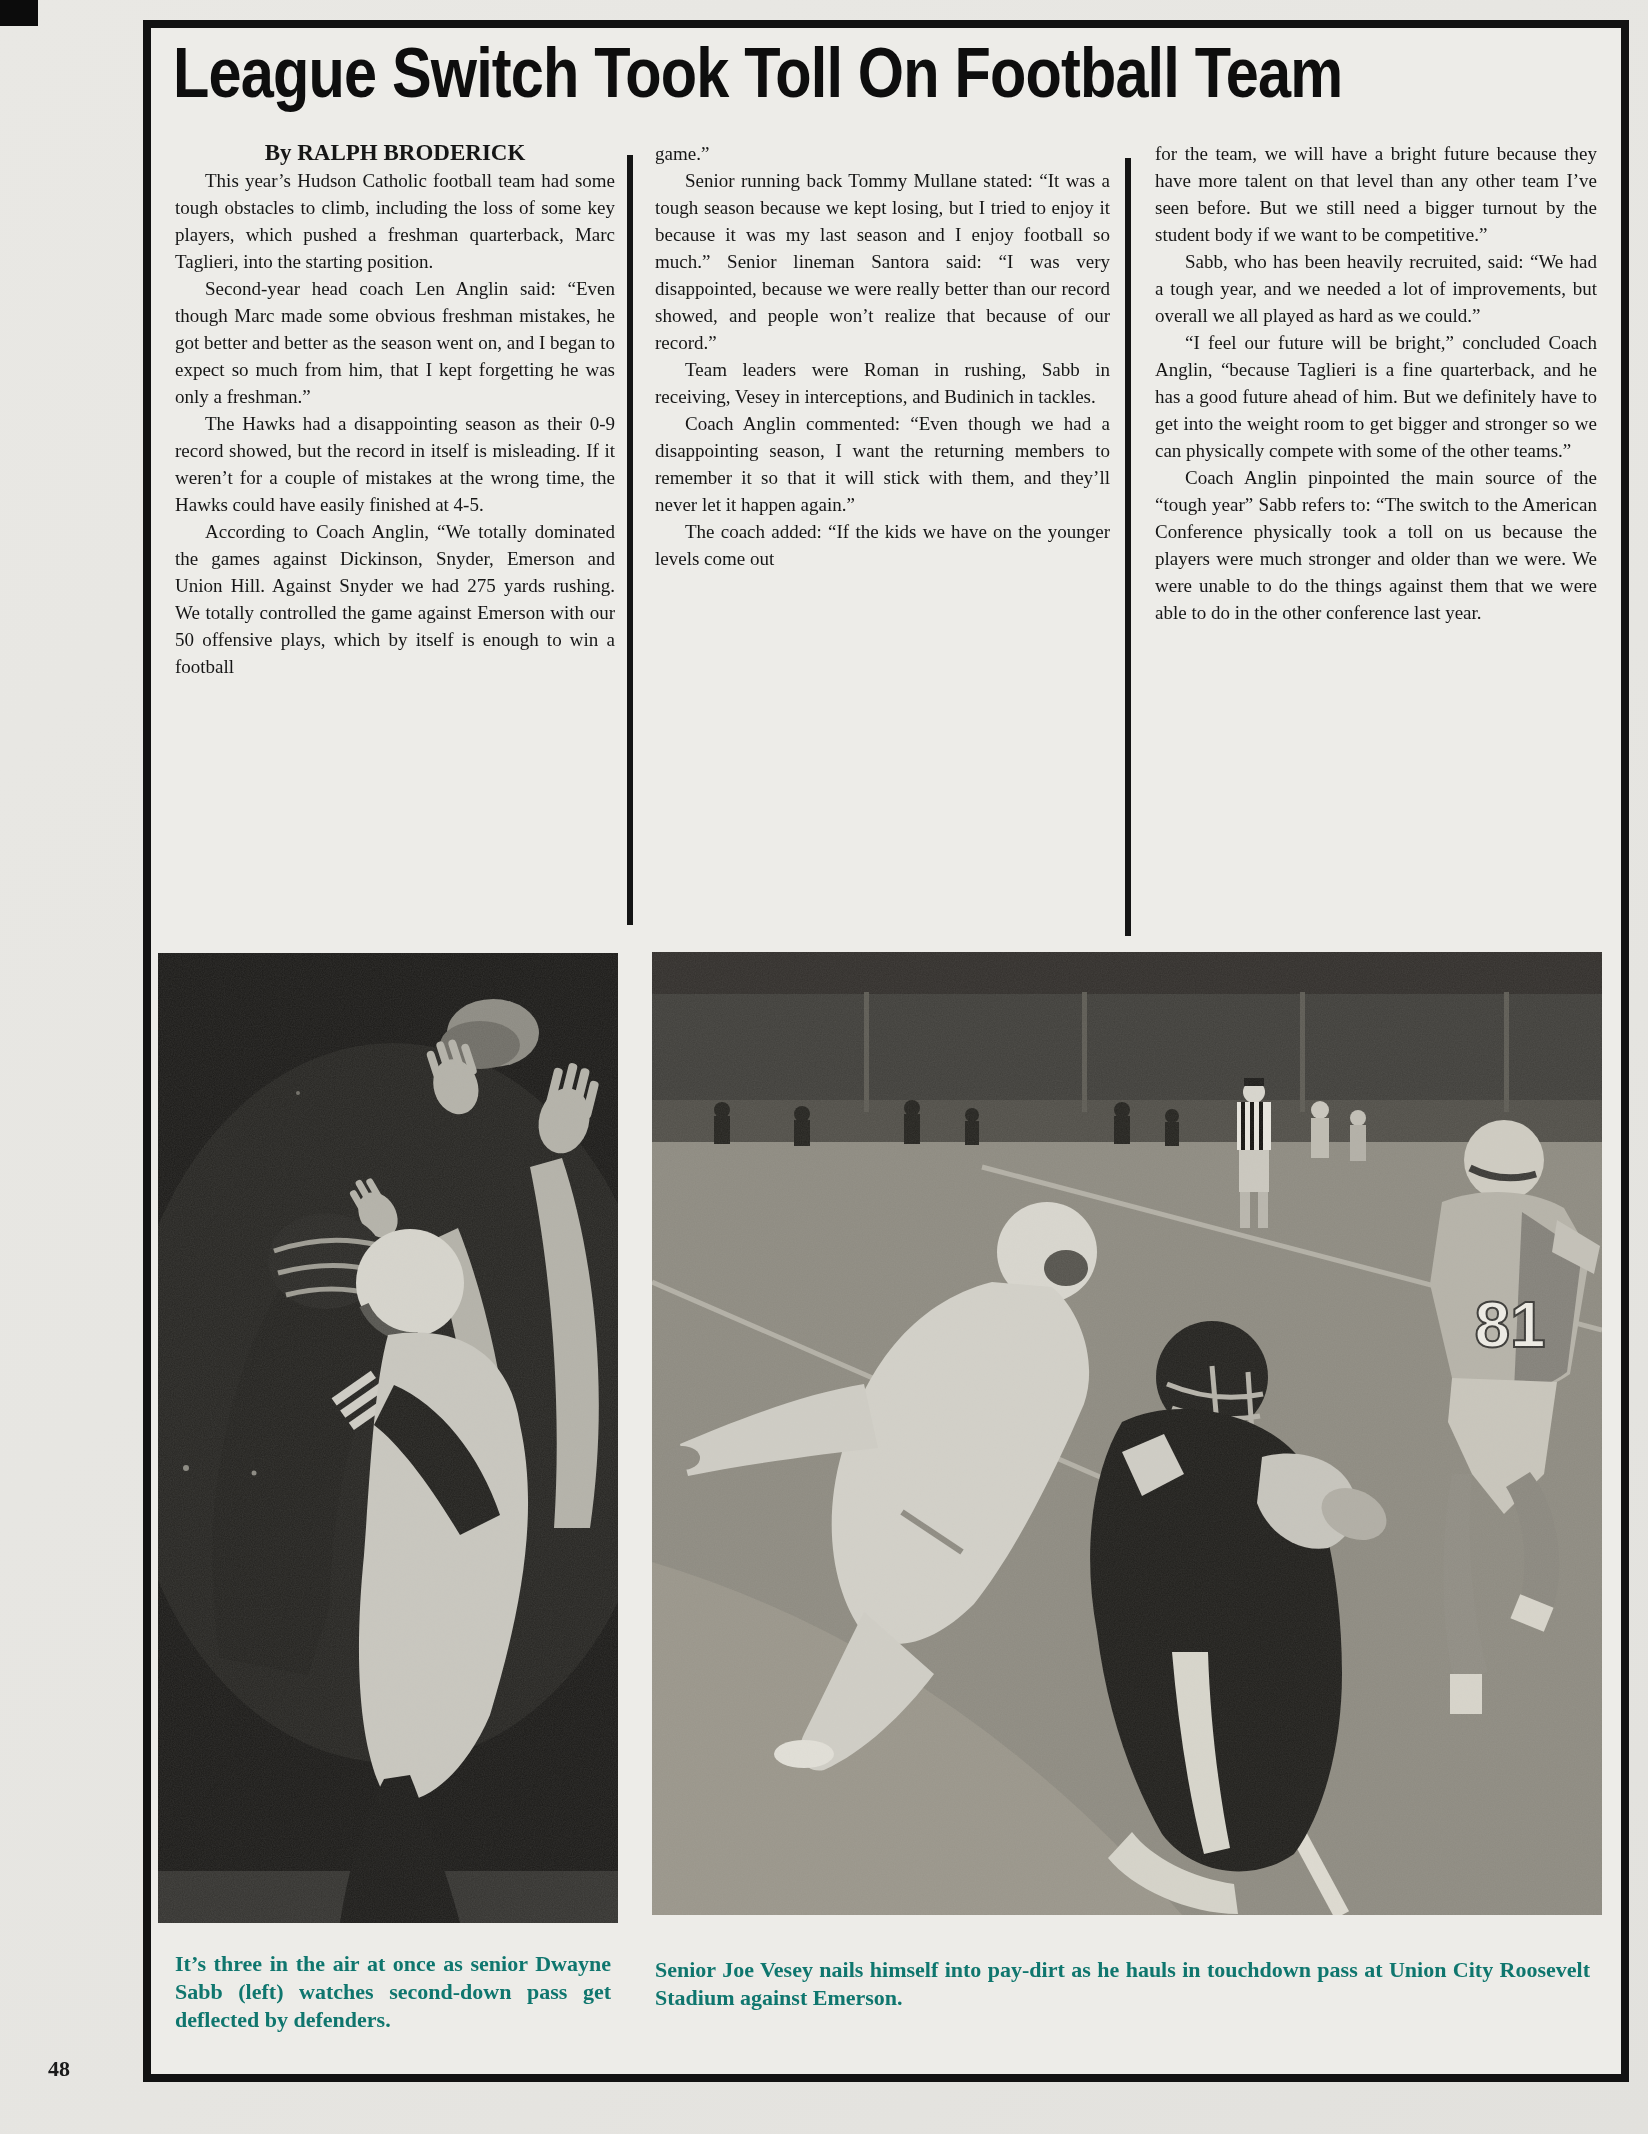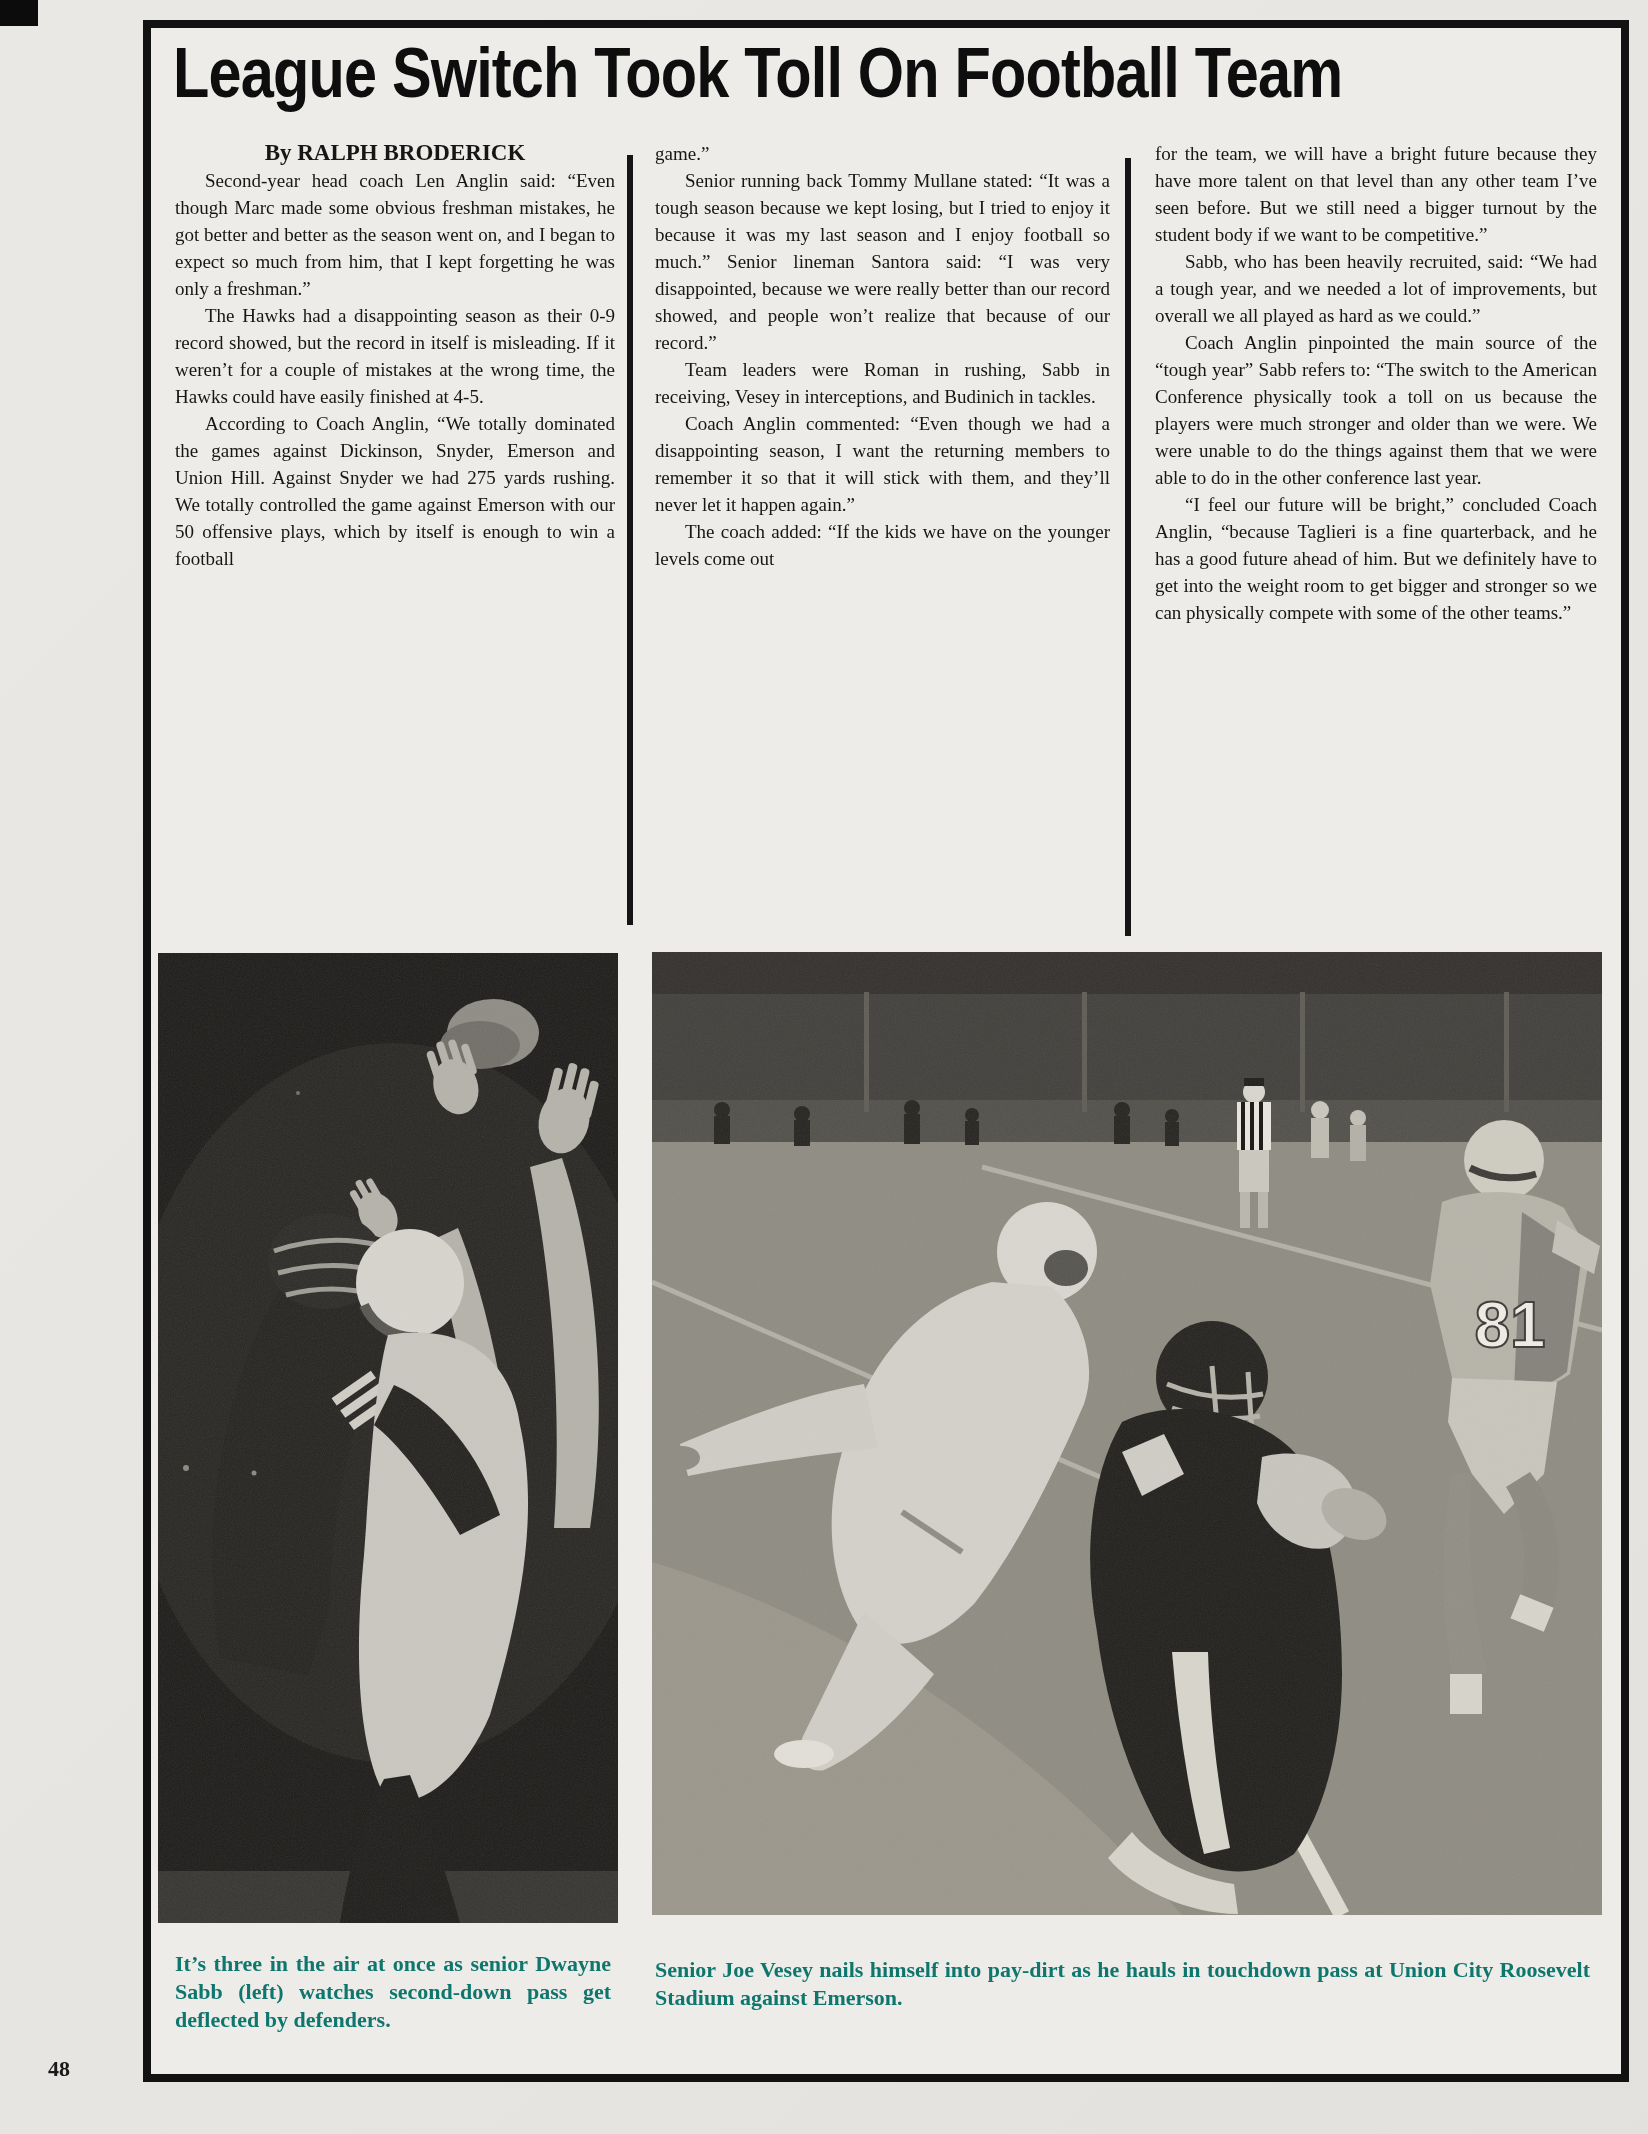--- a/index.html
+++ b/index.html
@@ -58,42 +58,43 @@
 <div class="page">
 
   <div class="corner-artifact"></div>
 
   <div class="frame">
 
     <h1 class="headline">League Switch Took Toll On Football Team</h1>
 
     <div class="col col1">
       <p class="byline">By RALPH BRODERICK</p>
+      <p class="body">This year’s Hudson Catholic football team had some tough obstacles to climb, including the loss of some key players, which pushed a freshman quarterback, Marc Taglieri, into the starting position.</p>
       <p class="body">Second-year head coach Len Anglin said: “Even though Marc made some obvious freshman mistakes, he got better and better as the season went on, and I began to expect so much from him, that I kept forgetting he was only a freshman.”</p>
       <p class="body">The Hawks had a disappointing season as their 0-9 record showed, but the record in itself is misleading. If it weren’t for a couple of mistakes at the wrong time, the Hawks could have easily finished at 4-5.</p>
       <p class="body">According to Coach Anglin, “We totally dominated the games against Dickinson, Snyder, Emerson and Union Hill. Against Snyder we had 275 yards rushing. We totally controlled the game against Emerson with our 50 offensive plays, which by itself is enough to win a football</p>
     </div>
 
     <div class="divider divider1"></div>
 
     <div class="col col2">
       <p class="body cont">game.”</p>
       <p class="body">Senior running back Tommy Mullane stated: “It was a tough season because we kept losing, but I tried to enjoy it because it was my last season and I enjoy football so much.” Senior lineman Santora said: “I was very disappointed, because we were really better than our record showed, and people won’t realize that because of our record.”</p>
       <p class="body">Team leaders were Roman in rushing, Sabb in receiving, Vesey in interceptions, and Budinich in tackles.</p>
       <p class="body">Coach Anglin commented: “Even though we had a disappointing season, I want the returning members to remember it so that it will stick with them, and they’ll never let it happen again.”</p>
       <p class="body">The coach added: “If the kids we have on the younger levels come out</p>
     </div>
 
     <div class="divider divider2"></div>
 
     <div class="col col3">
       <p class="body cont">for the team, we will have a bright future because they have more talent on that level than any other team I’ve seen before. But we still need a bigger turnout by the student body if we want to be competitive.”</p>
       <p class="body">Sabb, who has been heavily recruited, said: “We had a tough year, and we needed a lot of improvements, but overall we all played as hard as we could.”</p>
+      <p class="body">“I feel our future will be bright,” concluded Coach Anglin, “because Taglieri is a fine quarterback, and he has a good future ahead of him. But we definitely have to get into the weight room to get bigger and stronger so we can physically compete with some of the other teams.”</p>
       <p class="body">Coach Anglin pinpointed the main source of the “tough year” Sabb refers to: “The switch to the American Conference physically took a toll on us because the players were much stronger and older than we were. We were unable to do the things against them that we were able to do in the other conference last year.</p>
-      <p class="body">“I feel our future will be bright,” concluded Coach Anglin, “because Taglieri is a fine quarterback, and he has a good future ahead of him. But we definitely have to get into the weight room to get bigger and stronger so we can physically compete with some of the other teams.”</p>
     </div>
 
     <figure class="photo-left">
       <svg width="460" height="970" viewBox="0 0 460 970">
         <defs>
           <filter id="grain1" x="0" y="0" width="100%" height="100%">
             <feTurbulence type="fractalNoise" baseFrequency="0.9" numOctaves="2" result="n"></feTurbulence>
             <feColorMatrix in="n" type="matrix" values="0 0 0 0 0.55  0 0 0 0 0.55  0 0 0 0 0.52  0 0 0 0.28 0"></feColorMatrix>
           </filter>
         </defs>

